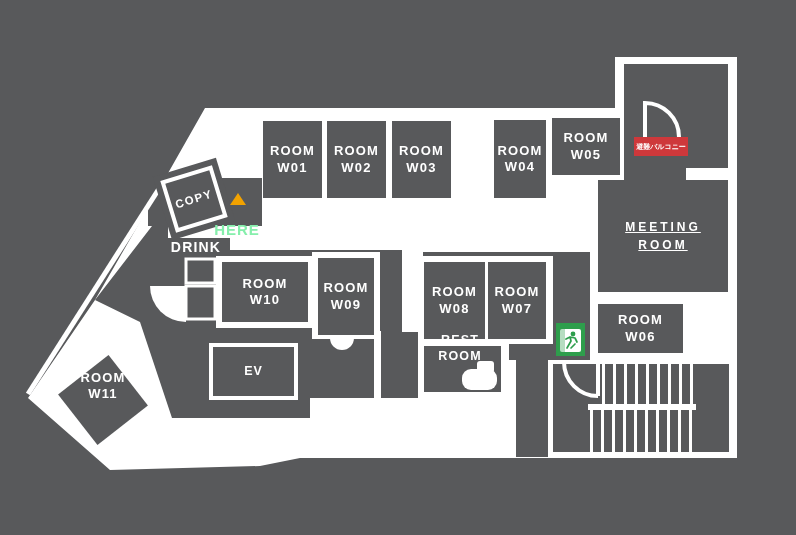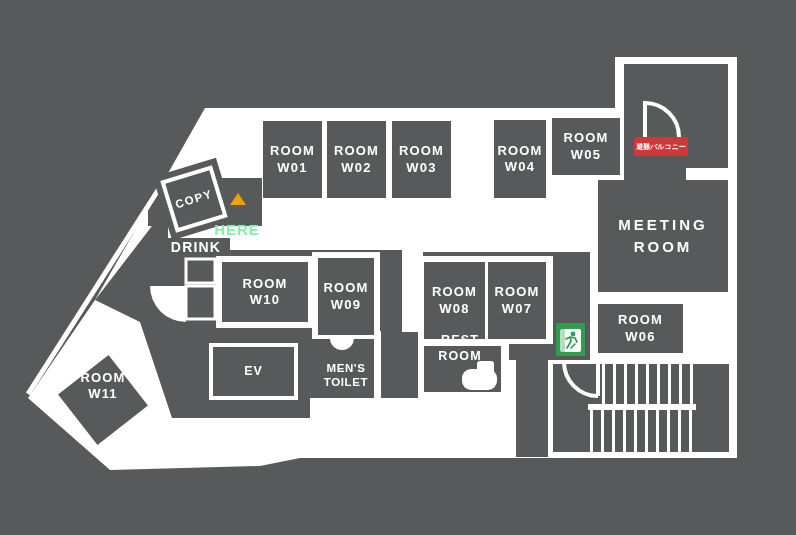--- a/index.html
+++ b/index.html
@@ -9,21 +9,21 @@
     font-family:"Liberation Sans","DejaVu Sans",sans-serif;
   }
   #plan-svg{position:absolute;left:0;top:0;}
   .lbl{
     position:absolute;display:flex;flex-direction:column;
     align-items:center;justify-content:center;
     color:#fff;font-weight:bold;font-size:13px;letter-spacing:1.2px;
     line-height:1.25;text-align:center;white-space:nowrap;
   }
   .lbl.small{font-size:11.5px;letter-spacing:0.6px;}
-  .meeting{font-size:15px;letter-spacing:3px;line-height:1.5;}
+  .meeting{font-size:12px;letter-spacing:3px;line-height:1.5;text-decoration:underline;}
   .copy-box{
     position:absolute;left:167px;top:172px;width:46px;height:46px;
     background:#58595B;border:4px solid #fff;box-shadow:0 0 0 6px #58595B;
     transform:rotate(-17deg);
     display:flex;align-items:center;justify-content:center;
     color:#fff;font-weight:bold;font-size:11.5px;letter-spacing:1.5px;
   }
   .w11-box{
     position:absolute;left:71px;top:368px;width:64px;height:64px;
     background:#58595B;transform:rotate(-38deg);
@@ -188,24 +188,20 @@
   </div>
 
   <div class="lbl" style="left:160px;top:239px;width:72px;height:18px;font-size:14px">
     <span>DRINK</span>
   </div>
 
   <div class="lbl ev-lbl" style="left:211px;top:345px;width:85px;height:53px">
     <span>EV</span>
   </div>
 
-  <div class="lbl small" style="left:312px;top:356px;width:68px;height:38px">
-    <span>MEN'S</span>
-    <span>TOILET</span>
-  </div>
 
   <div class="lbl" style="left:420px;top:332px;width:80px;height:34px;font-size:12.5px">
     <span>REST</span>
     <span>ROOM</span>
   </div>
 
   <div class="here-tri"></div>
   <div class="here-lbl">
     <span>HERE</span>
   </div>

